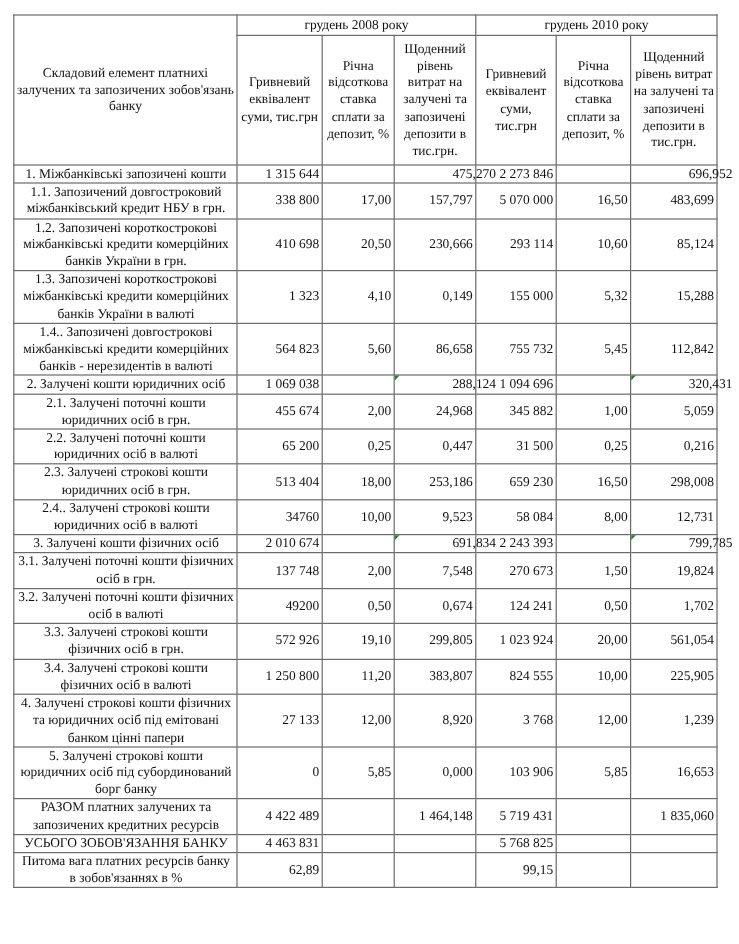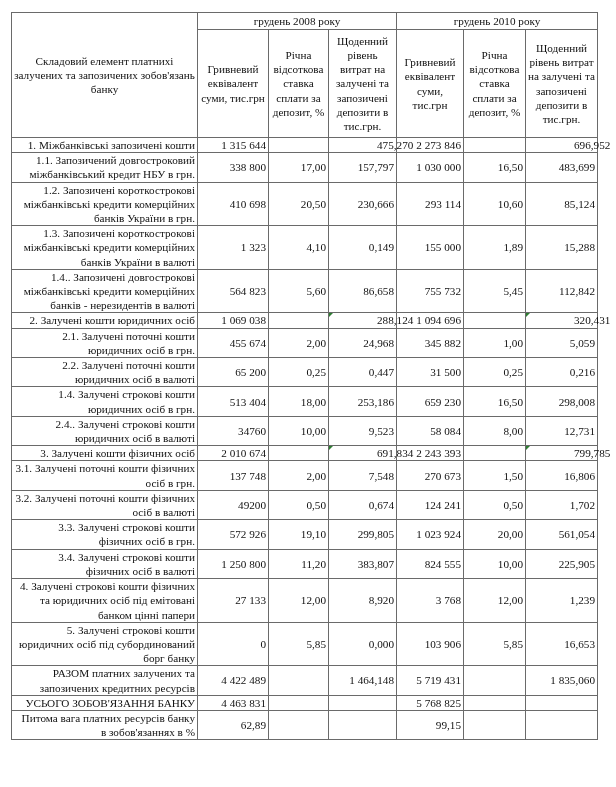--- a/index.html
+++ b/index.html
@@ -2,21 +2,21 @@
 <html><head>
 <meta charset="utf-8">
 <style>
   html, body { margin: 0; padding: 0; background: #ffffff; }
   body { width: 616px; height: 787px; position: relative; overflow: hidden;
          font-family: "Liberation Serif", "DejaVu Serif", serif; color: #111; }
   table { position: absolute; left: 11px; top: 12px; border-collapse: collapse;
           table-layout: fixed; width: 586px; font-size: 11.2px; line-height: 14.2px; }
   td, th { border: 1px solid #6a6a6a; padding: 0 2px; vertical-align: middle; font-weight: normal; }
   th { text-align: center; }
-  td.lbl { text-align: right; padding-left: 3px; }
+  td.lbl { text-align: center; padding-left: 3px; }
   td.num { text-align: right; }
   td.num.ctr { text-align: center; padding-left: 48px; }
   .tri { position: relative; }
   .tri::before { content: ""; position: absolute; left: 0; top: 0; width: 0; height: 0;
                  border-top: 4px solid #2e7d32; border-right: 4px solid transparent; }
   th.sec { height: 16px; }
   th.hcol { height: 107px; }
 </style>
 </head>
 <body>
@@ -54,40 +54,40 @@
         <td class="num ctr">475,270</td>
         <td class="num">2 273 846</td>
         <td class="num"></td>
         <td class="num ctr">696,952</td>
       </tr>
       <tr>
         <td class="lbl">1.1. Запозичений довгостроковий міжбанківський кредит НБУ в грн.</td>
         <td class="num">338 800</td>
         <td class="num">17,00</td>
         <td class="num">157,797</td>
-        <td class="num">1 030 000</td>
+        <td class="num">5 070 000</td>
         <td class="num">16,50</td>
         <td class="num">483,699</td>
       </tr>
       <tr>
         <td class="lbl">1.2. Запозичені короткострокові міжбанківські кредити комерційних банків України в грн.</td>
         <td class="num">410 698</td>
         <td class="num">20,50</td>
         <td class="num">230,666</td>
         <td class="num">293 114</td>
         <td class="num">10,60</td>
         <td class="num">85,124</td>
       </tr>
       <tr>
         <td class="lbl">1.3. Запозичені короткострокові міжбанківські кредити комерційних банків України в валюті</td>
         <td class="num">1 323</td>
         <td class="num">4,10</td>
         <td class="num">0,149</td>
         <td class="num">155 000</td>
-        <td class="num">1,89</td>
+        <td class="num">5,32</td>
         <td class="num">15,288</td>
       </tr>
       <tr>
         <td class="lbl">1.4.. Запозичені довгострокові міжбанківські кредити комерційних банків - нерезидентів в валюті</td>
         <td class="num">564 823</td>
         <td class="num">5,60</td>
         <td class="num">86,658</td>
         <td class="num">755 732</td>
         <td class="num">5,45</td>
         <td class="num">112,842</td>
@@ -113,21 +113,21 @@
       <tr>
         <td class="lbl">2.2. Залучені поточні кошти юридичних осіб в валюті</td>
         <td class="num">65 200</td>
         <td class="num">0,25</td>
         <td class="num">0,447</td>
         <td class="num">31 500</td>
         <td class="num">0,25</td>
         <td class="num">0,216</td>
       </tr>
       <tr>
-        <td class="lbl">1.4. Залучені строкові кошти юридичних осіб в грн.</td>
+        <td class="lbl">2.3. Залучені строкові кошти юридичних осіб в грн.</td>
         <td class="num">513 404</td>
         <td class="num">18,00</td>
         <td class="num">253,186</td>
         <td class="num">659 230</td>
         <td class="num">16,50</td>
         <td class="num">298,008</td>
       </tr>
       <tr>
         <td class="lbl">2.4.. Залучені строкові кошти юридичних осіб в валюті</td>
         <td class="num">34760</td>
@@ -146,21 +146,21 @@
         <td class="num"></td>
         <td class="num ctr tri">799,785</td>
       </tr>
       <tr>
         <td class="lbl">3.1. Залучені поточні кошти фізичних осіб в грн.</td>
         <td class="num">137 748</td>
         <td class="num">2,00</td>
         <td class="num">7,548</td>
         <td class="num">270 673</td>
         <td class="num">1,50</td>
-        <td class="num">16,806</td>
+        <td class="num">19,824</td>
       </tr>
       <tr>
         <td class="lbl">3.2. Залучені поточні кошти фізичних осіб в валюті</td>
         <td class="num">49200</td>
         <td class="num">0,50</td>
         <td class="num">0,674</td>
         <td class="num">124 241</td>
         <td class="num">0,50</td>
         <td class="num">1,702</td>
       </tr>

